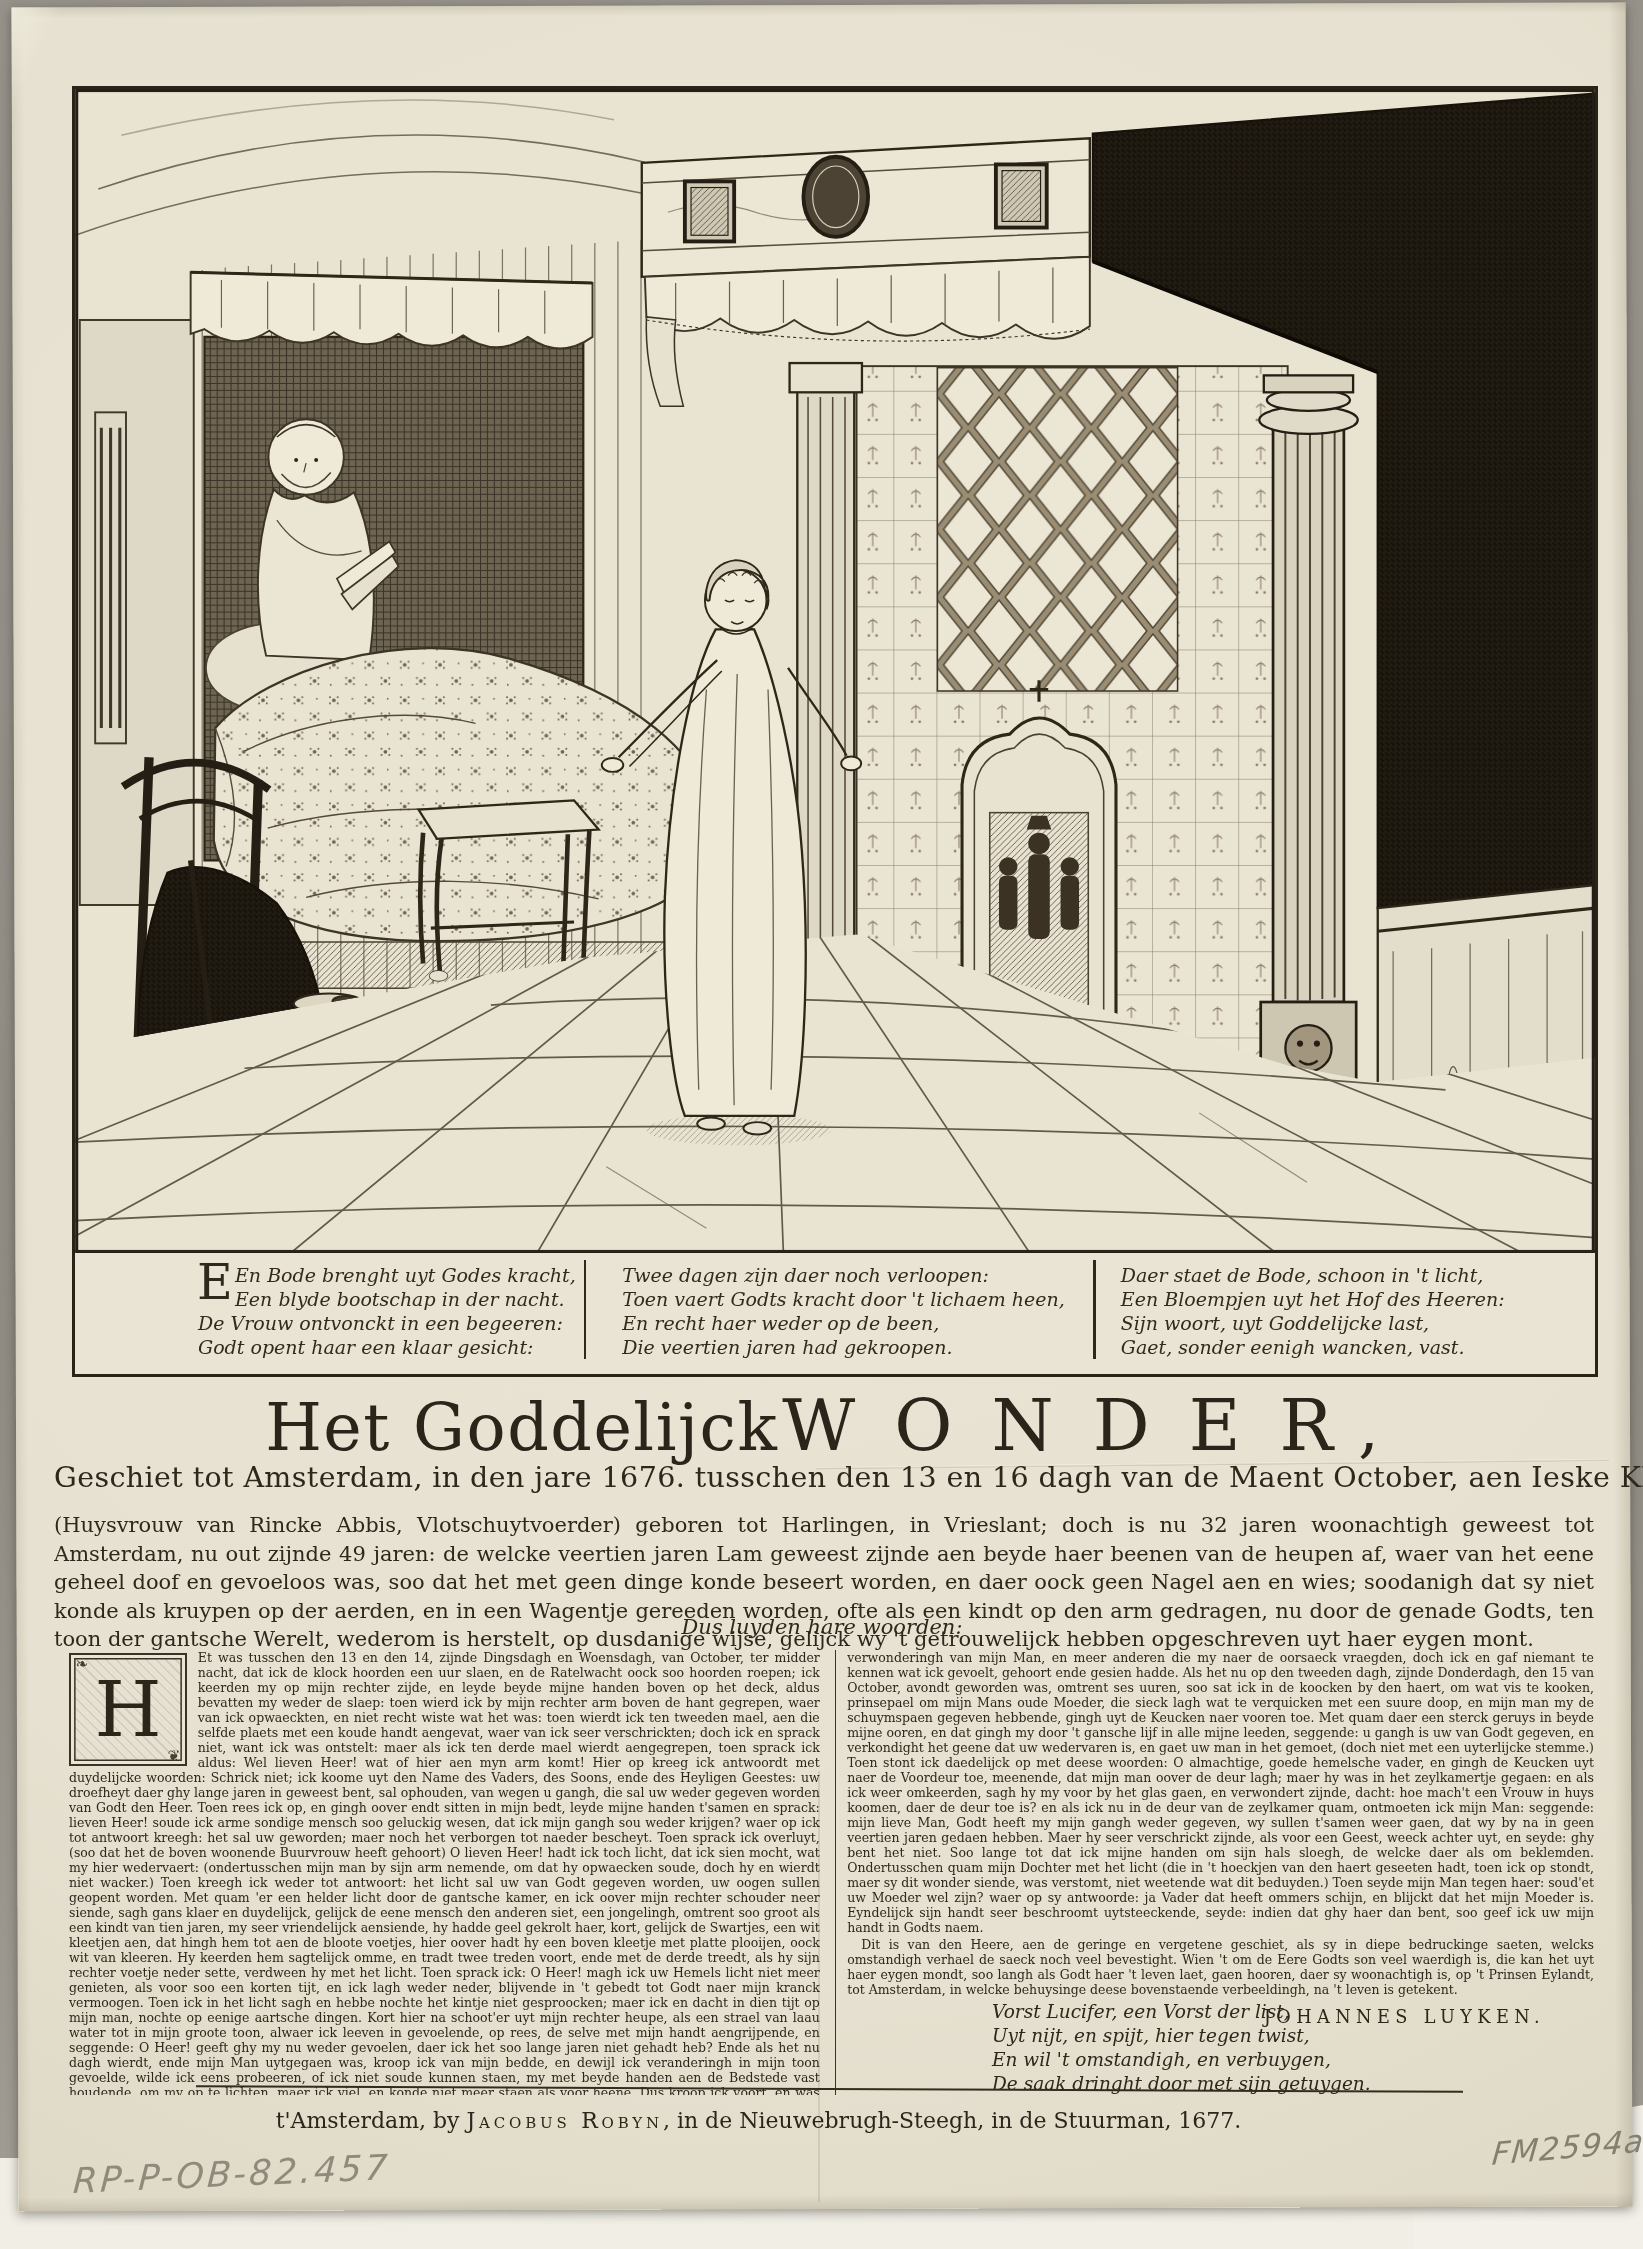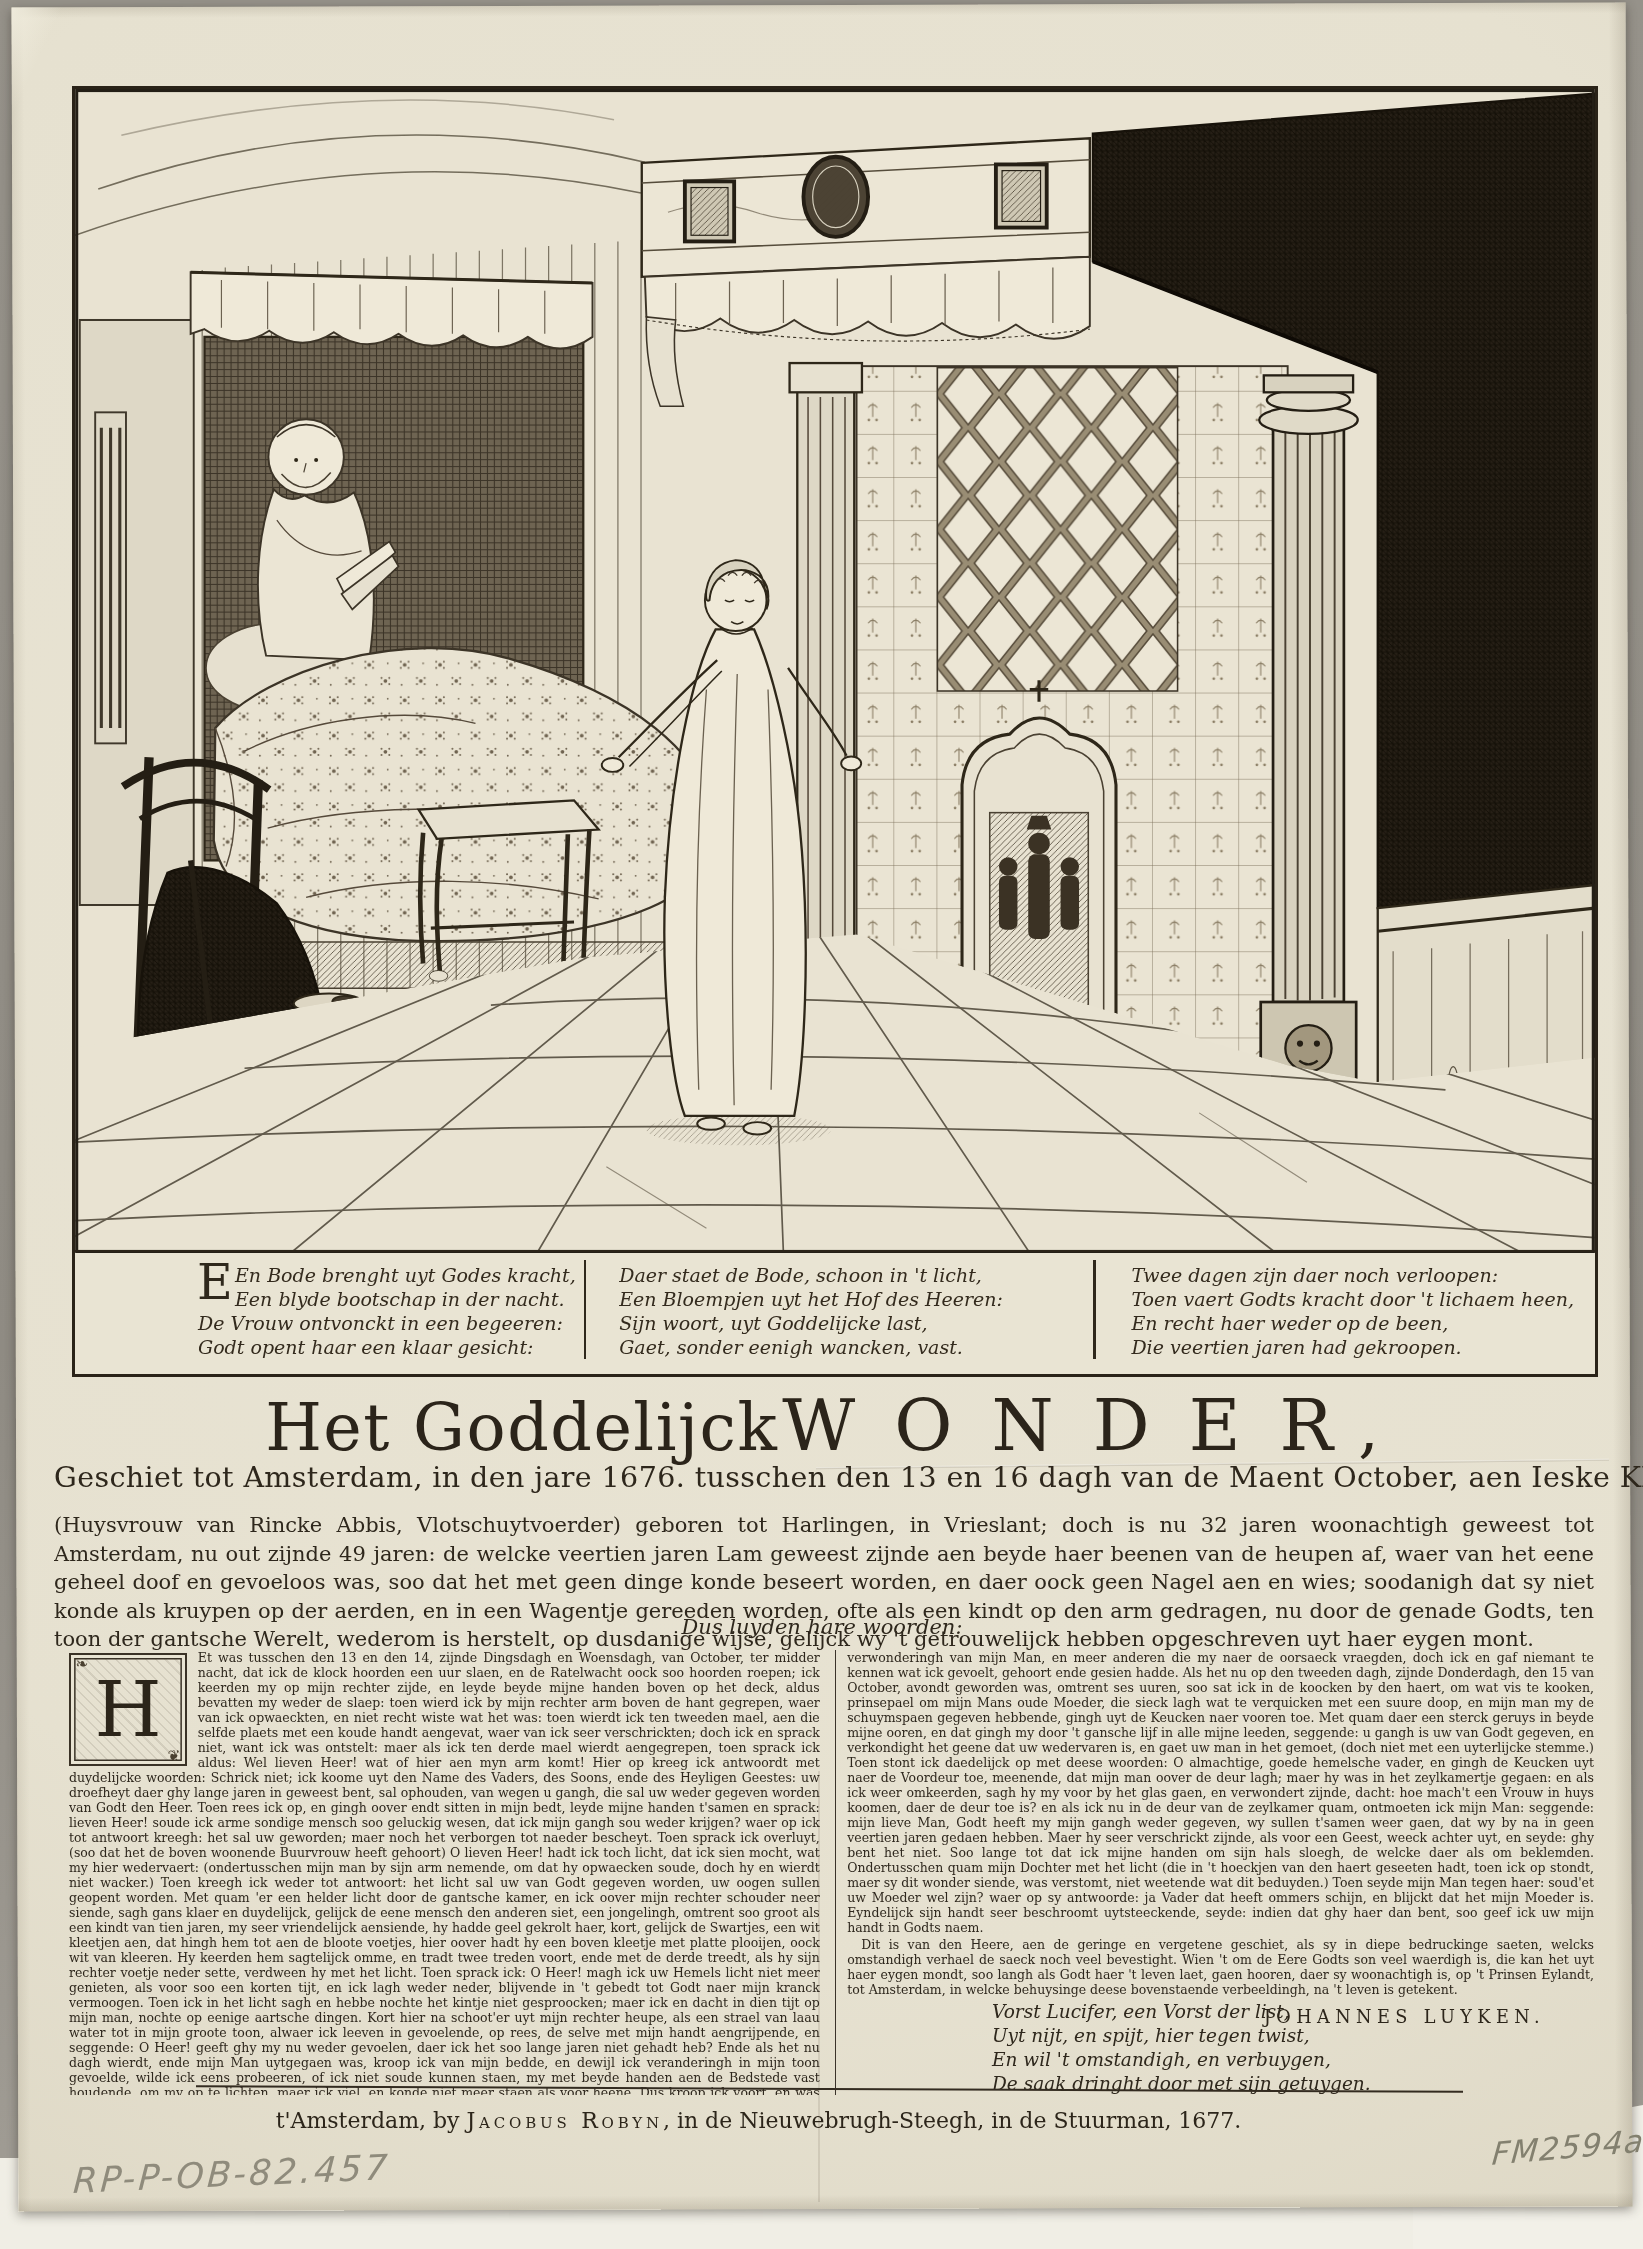--- a/index.html
+++ b/index.html
@@ -342,31 +342,31 @@
     <div class="caption-row">
       <div class="vsep" style="left:33.5%"></div>
       <div class="vsep" style="left:67%"></div>
       <div class="cap-cell c1">
         <span class="cap-drop">E</span>
         <div class="l0">En Bode brenght uyt Godes kracht,</div>
         <div class="l1">Een blyde bootschap in der nacht.</div>
         <div style="margin-left:-37px">De Vrouw ontvonckt in een begeeren:</div>
         <div style="margin-left:-37px">Godt opent haar een klaar gesicht:</div>
       </div>
+      <div class="cap-cell c3">
+        <div>Twee dagen zijn daer noch verloopen:</div>
+        <div>Toen vaert Godts kracht door 't lichaem heen,</div>
+        <div>En recht haer weder op de been,</div>
+        <div>Die veertien jaren had gekroopen.</div>
+      </div>
       <div class="cap-cell c2">
         <div>Daer staet de Bode, schoon in 't licht,</div>
         <div>Een Bloempjen uyt het Hof des Heeren:</div>
         <div>Sijn woort, uyt Goddelijcke last,</div>
         <div>Gaet, sonder eenigh wancken, vast.</div>
-      </div>
-      <div class="cap-cell c3">
-        <div>Twee dagen zijn daer noch verloopen:</div>
-        <div>Toen vaert Godts kracht door 't lichaem heen,</div>
-        <div>En recht haer weder op de been,</div>
-        <div>Die veertien jaren had gekroopen.</div>
       </div>
     </div>
   </div>
 
   <div class="title">
     <span class="t1">Het Goddelijck</span>
     <span class="t2">WONDER</span><span class="t3">,</span>
   </div>
 
   <div class="intro">

